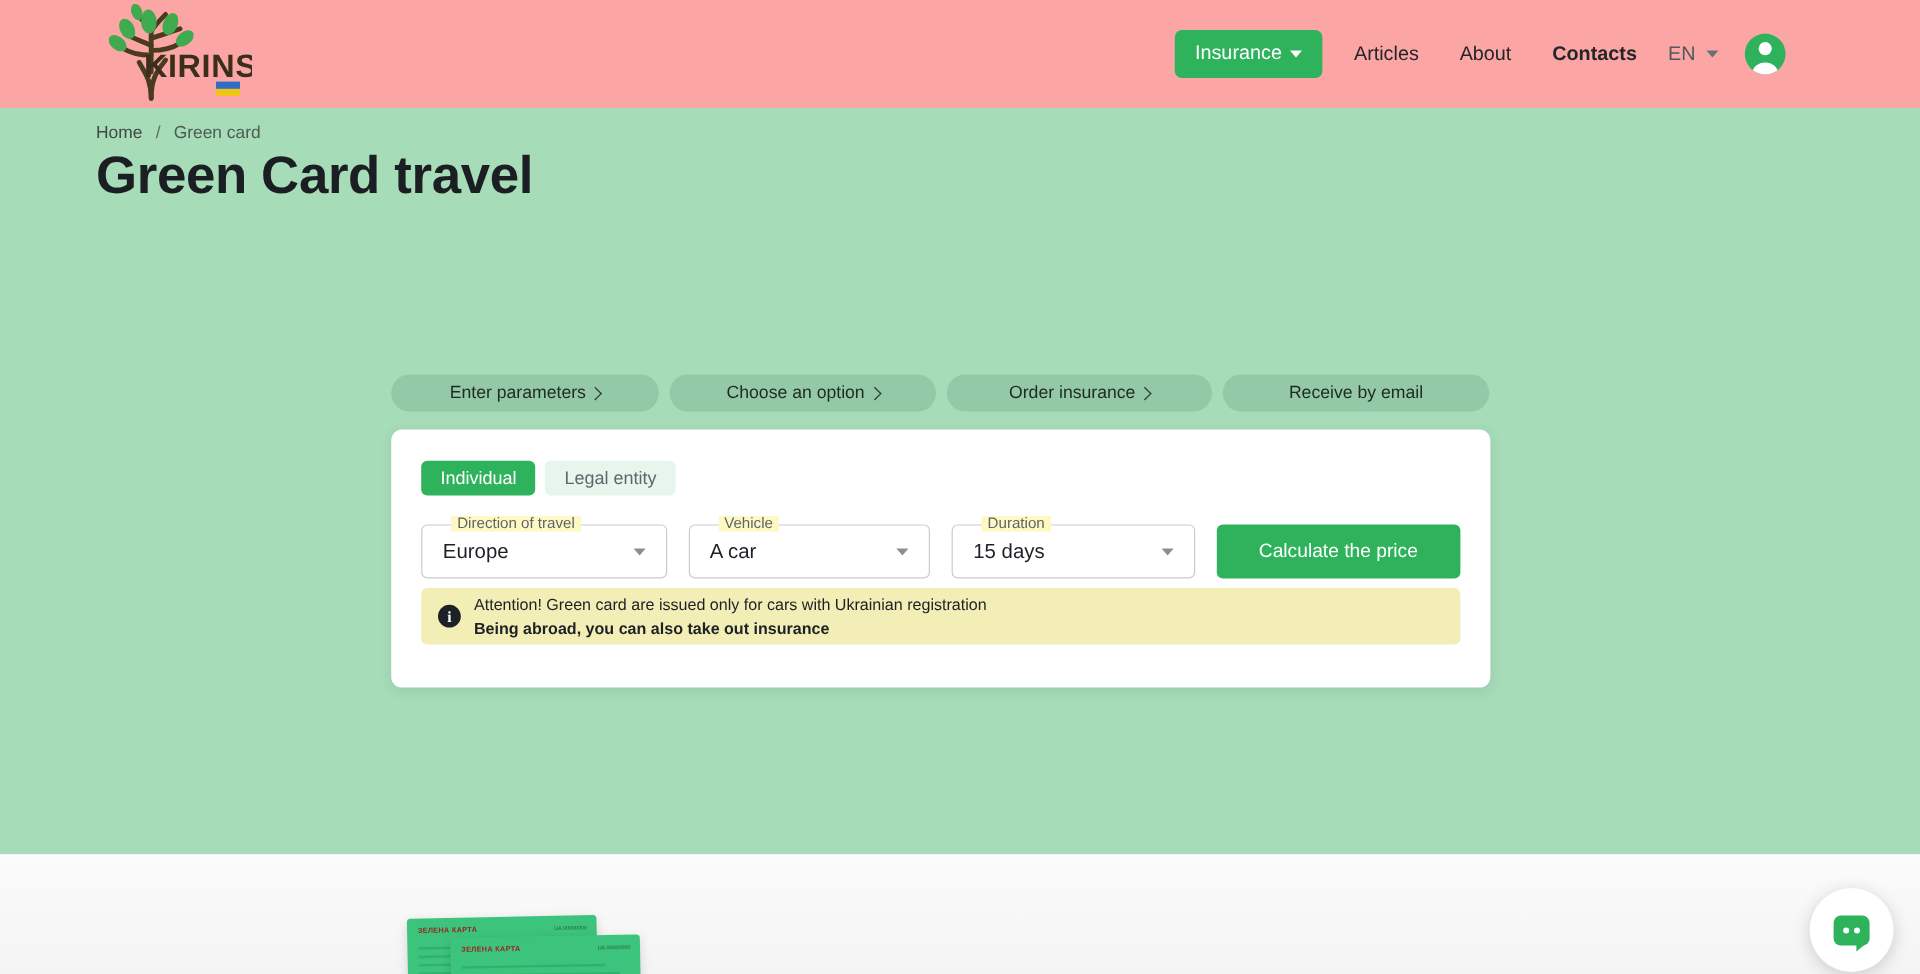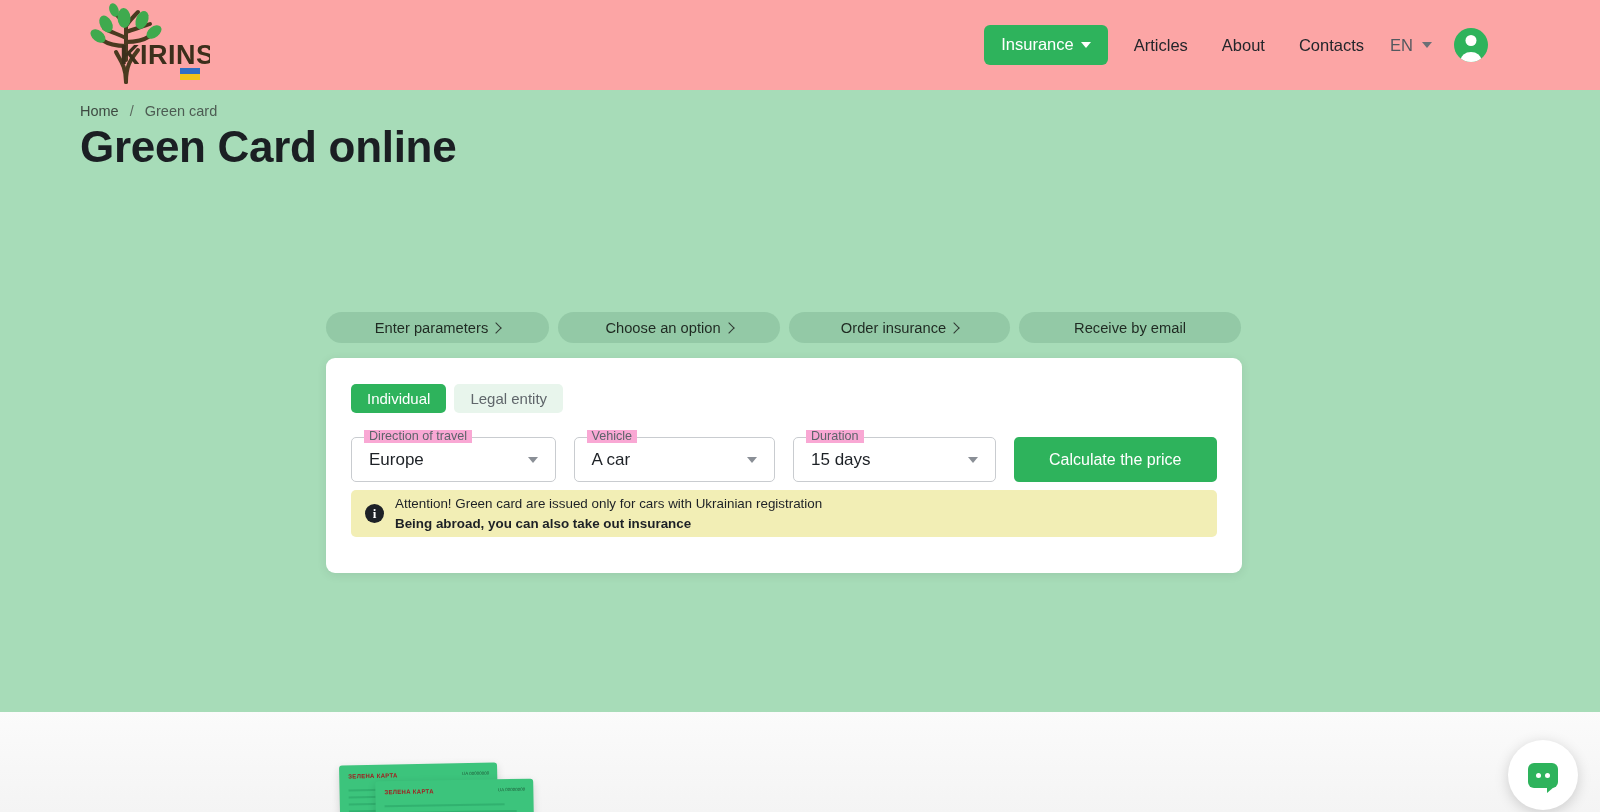--- a/index.html
+++ b/index.html
@@ -43,21 +43,21 @@
     width: 0; height: 0;
     border-left: 5px solid transparent;
     border-right: 5px solid transparent;
     border-top: 6px solid currentColor;
     display: inline-block;
   }
   .nav-link {
     font-size: 16.5px; color: #23262b;
     margin-right: 34px; cursor: pointer; white-space: nowrap;
   }
-  .nav-link:last-of-type { margin-right: 0; }
+  .nav-link:last-of-type { margin-right: 0; font-weight: bold; }
   .lang {
     display: flex; align-items: center; gap: 9px;
     font-size: 16.5px; color: #53585f;
     margin-left: 26px; margin-right: 22px; cursor: pointer;
   }
   .lang .caret-down { border-top-color: #6b7076; }
   .avatar {
     width: 34px; height: 34px; border-radius: 50%;
     background: #2eb35c; position: relative; cursor: pointer;
     display: flex; align-items: center; justify-content: center;
@@ -141,22 +141,22 @@
   .field {
     position: relative; height: 45px;
     border: 1px solid #c9ccd0; border-radius: 5px;
     display: flex; align-items: center; cursor: pointer;
     background: #ffffff;
   }
   .f-direction { width: 206px; }
   .f-vehicle { width: 203px; }
   .f-duration { width: 204px; }
   .field .flabel {
-    position: absolute; top: -8px; left: 12px;
-    background: #f9a8d4; padding: 0 5px;
+    position: absolute; top: -8px; left: 24px;
+    background: #fef9c3; padding: 0 5px;
     font-size: 12.6px; color: #5d636a; line-height: 1;
     pointer-events: none;
     text-align: center;
   }
   .field .fvalue {
     font-size: 17px; color: #1d2126; padding-left: 17px;
   }
   .field .fcaret {
     position: absolute; right: 17px; top: 50%;
     margin-top: -2.5px;
@@ -295,21 +295,21 @@
     </div>
   </div>
 
   <div class="hero">
     <div class="breadcrumb">
       <span class="crumb">Home</span>
       <span class="sep">/</span>
       <span class="crumb current">Green card</span>
     </div>
 
-    <h1 class="page-title">Green Card online</h1>
+    <h1 class="page-title">Green Card travel</h1>
 
     <div class="stepper">
       <div class="step step-1">
         <span>Enter parameters</span>
         <span class="chev"></span>
       </div>
       <div class="step step-2">
         <span>Choose an option</span>
         <span class="chev"></span>
       </div>

